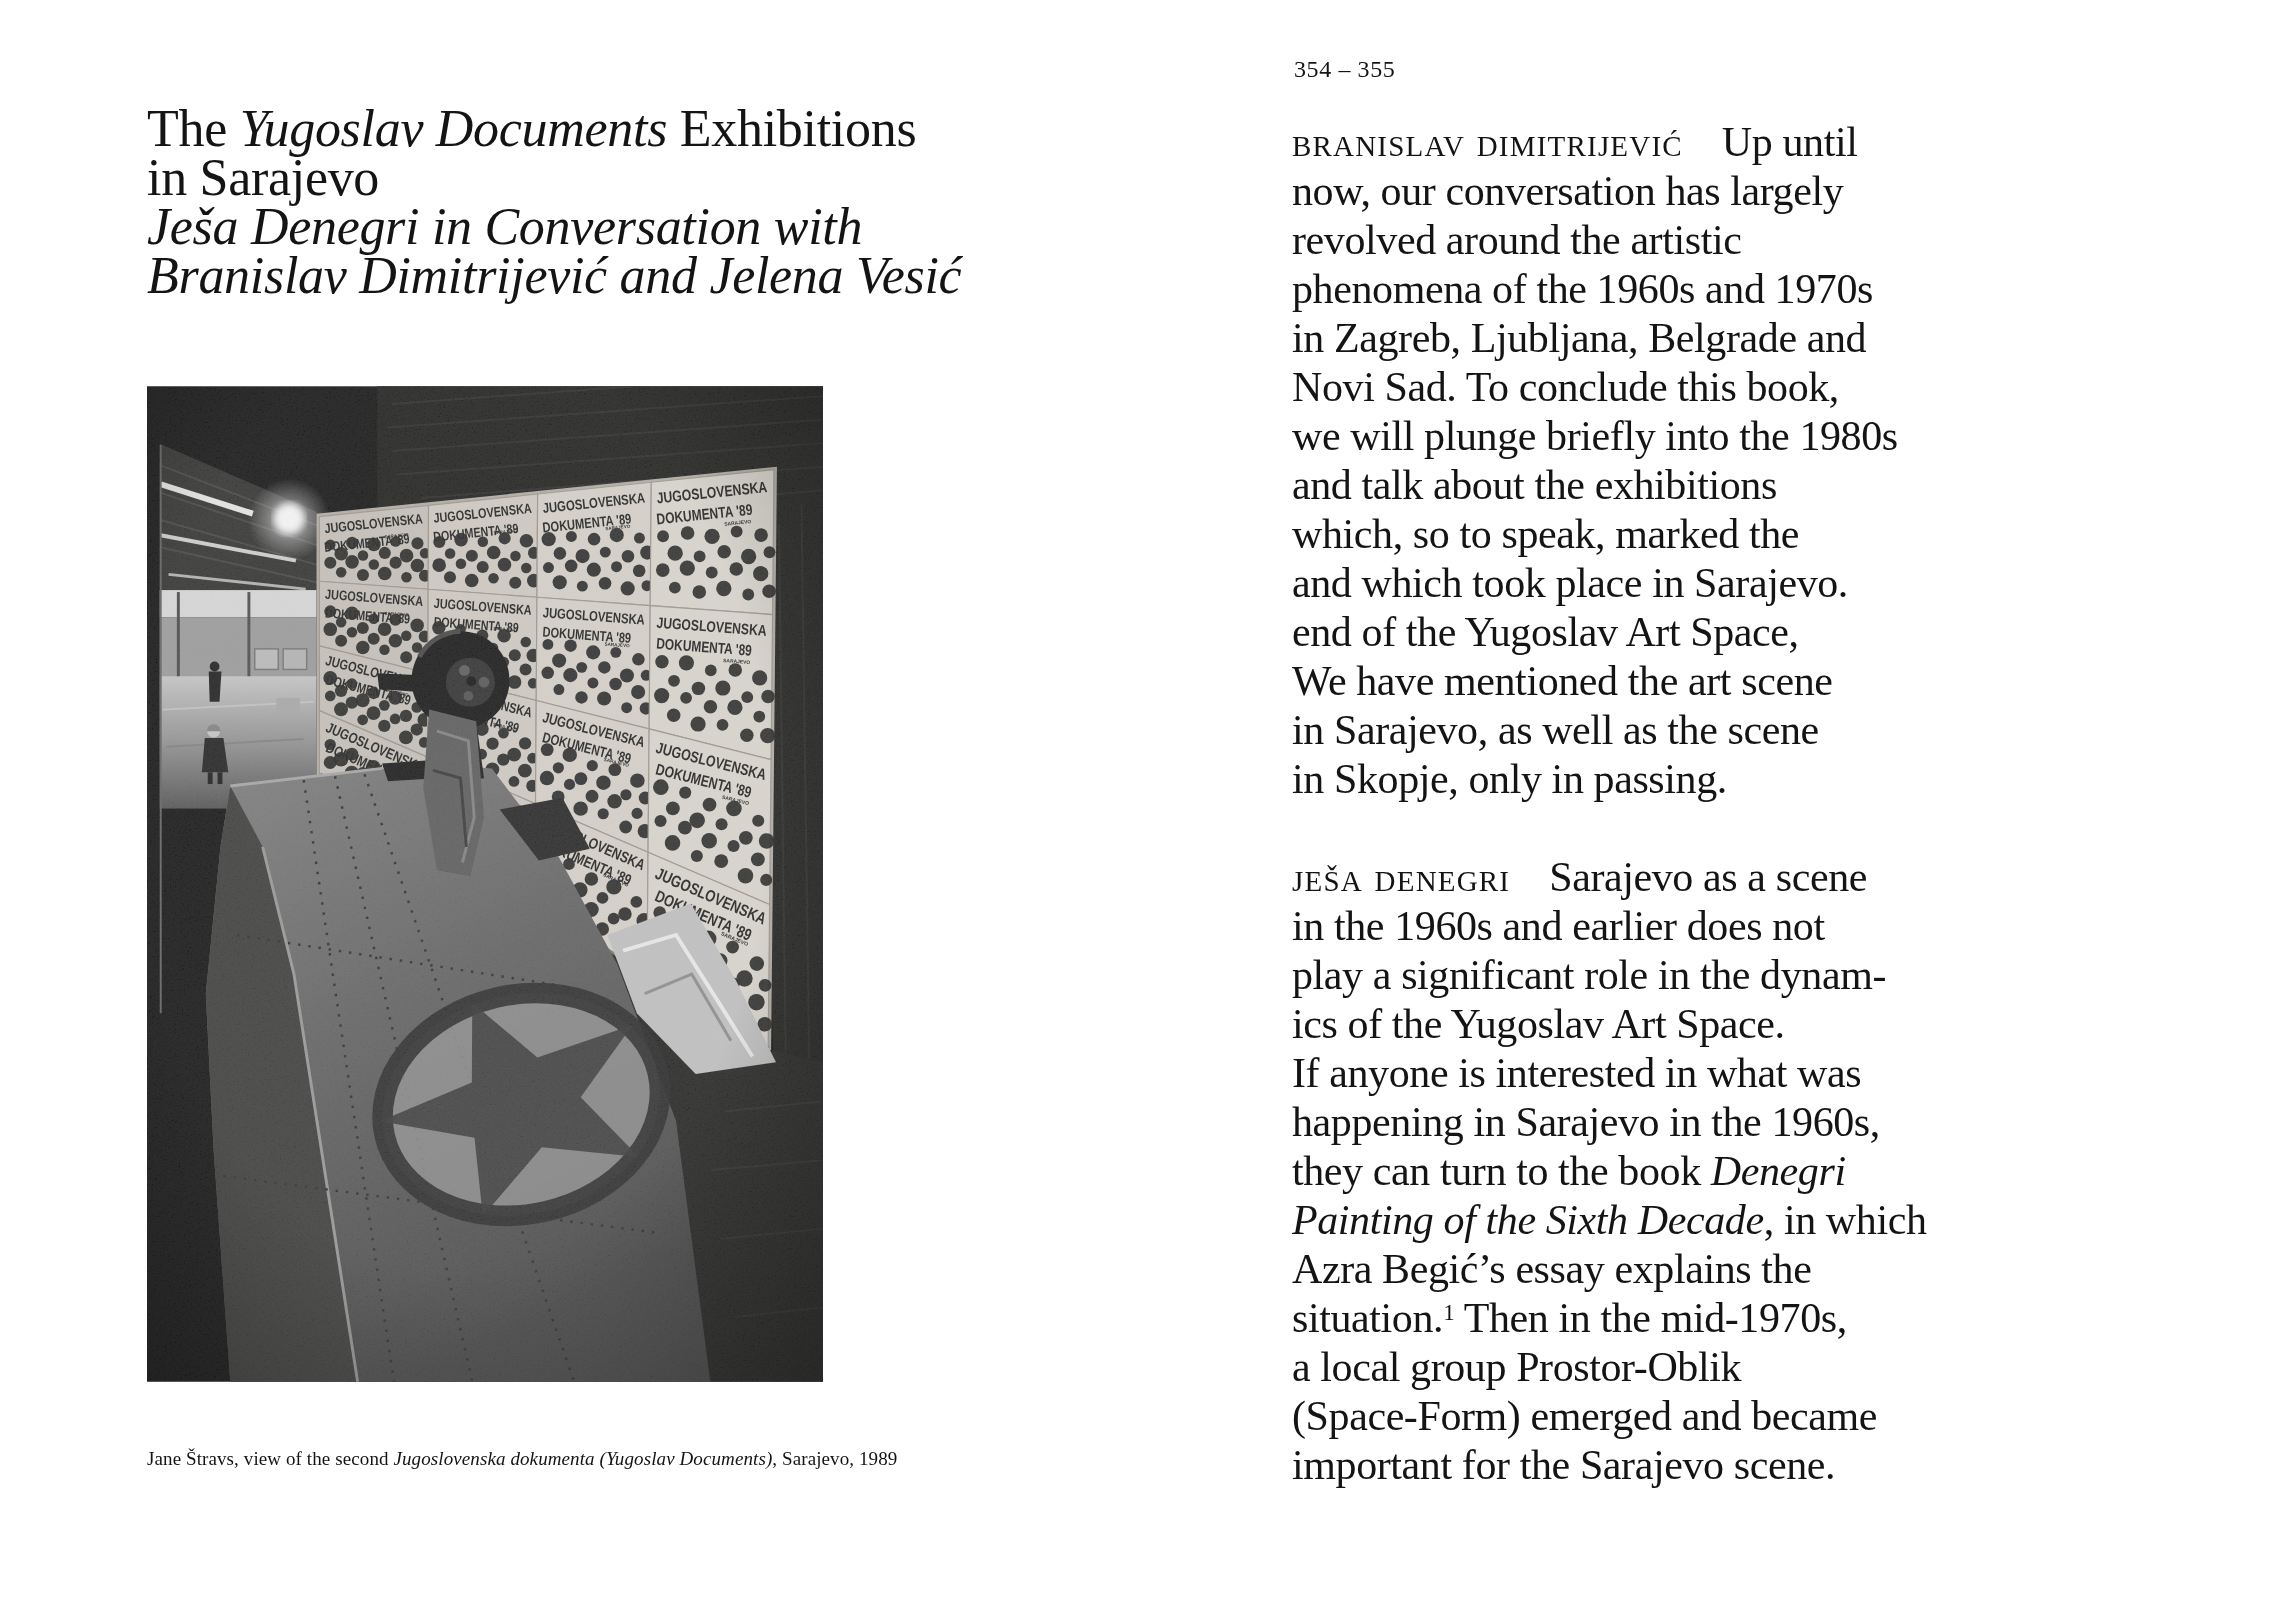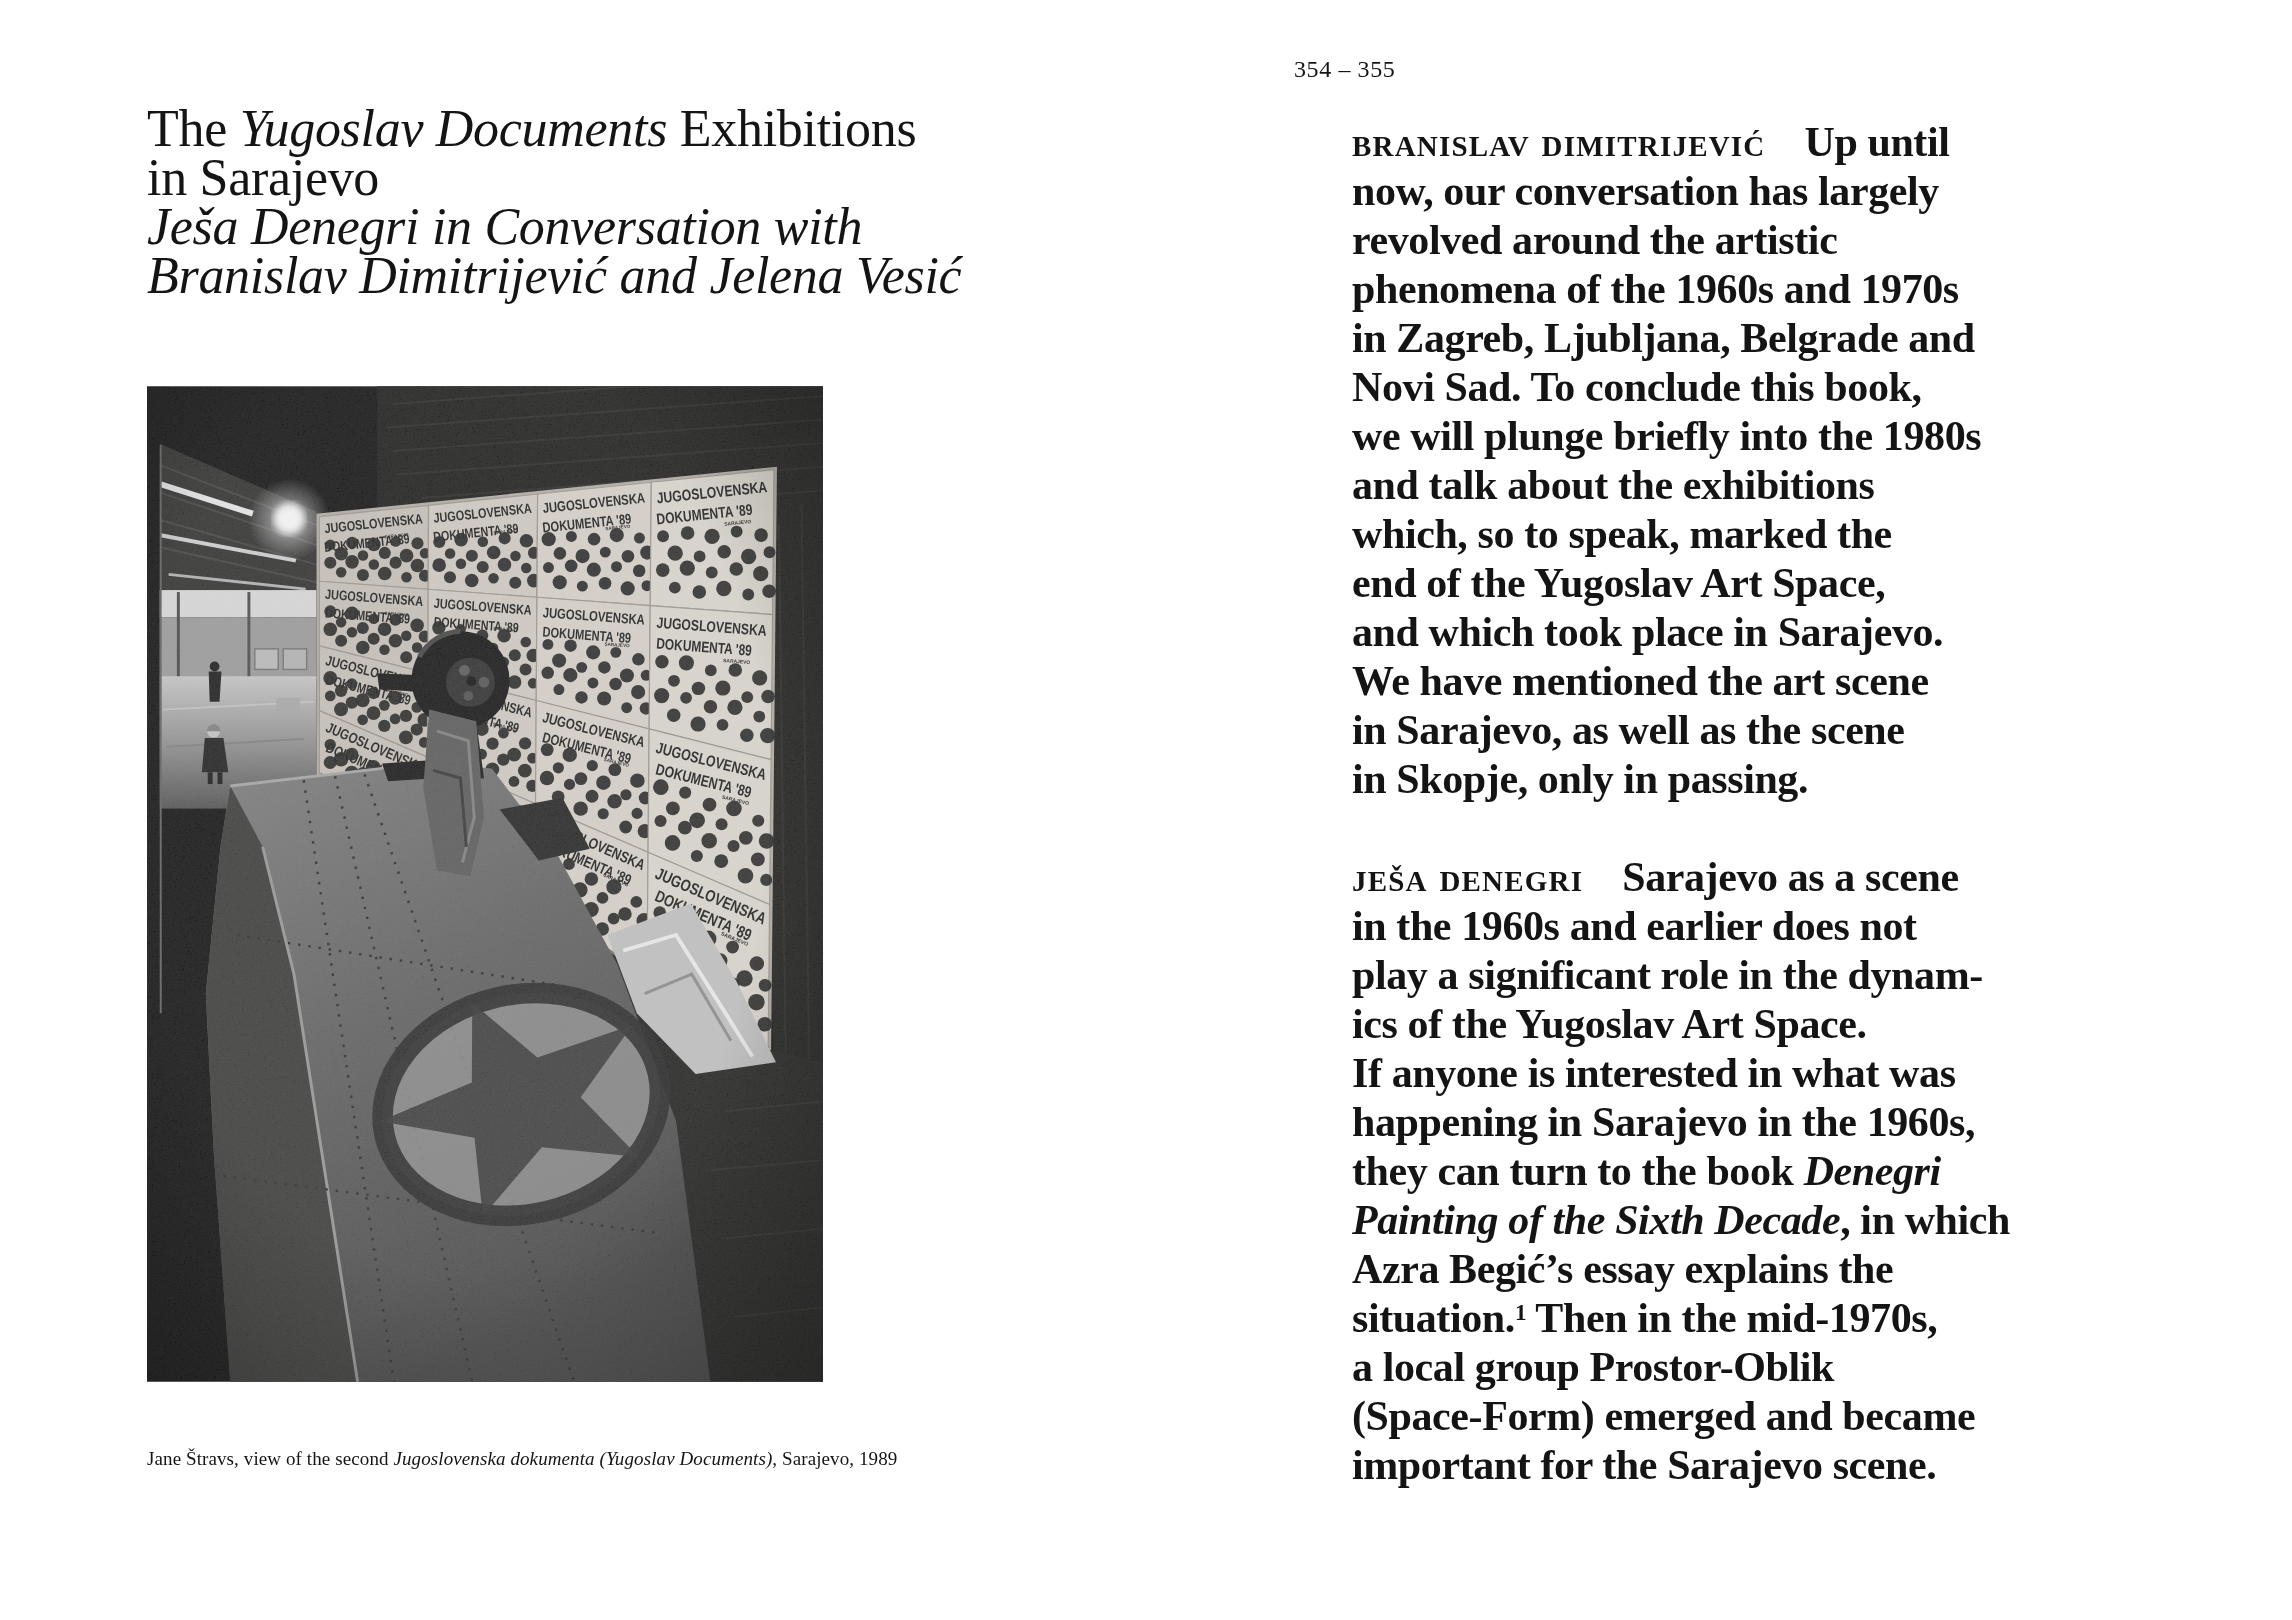--- a/index.html
+++ b/index.html
@@ -16,22 +16,22 @@
   .caption{
     position:absolute;left:147px;top:1448px;
     font-size:19px;white-space:nowrap;letter-spacing:0.1px;
   }
   
   .folio{
     position:absolute;left:1294px;top:56px;
     font-size:24px;letter-spacing:0.6px;
   }
   .dialogue{
-    position:absolute;left:1352px;top:118px;width:765px;
-    font-size:42px;line-height:49px;white-space:nowrap;letter-spacing:-0.4px;font-weight:bold;
+    position:absolute;left:1292px;top:118px;width:765px;
+    font-size:42px;line-height:49px;white-space:nowrap;letter-spacing:-0.4px;
   }
   .para+.para{margin-top:49px;}
   .ln{height:49px;}
   .sc{font-variant:small-caps;text-transform:lowercase;letter-spacing:1.2px;}
   .spk-gap{display:inline-block;width:39px;}
   sup{font-size:0.55em;line-height:0;position:relative;top:-0.5em;vertical-align:baseline;}
   .it{font-style:italic;}
 </style>
 </head>
 <body>
@@ -589,22 +589,22 @@
     <div class="para">
       <div class="ln"><span class="sc">BRANISLAV DIMITRIJEVIĆ</span><span class="spk-gap"></span><span>Up until</span></div>
       <div class="ln"><span>now, our conversation has largely</span></div>
       <div class="ln"><span>revolved around the artistic</span></div>
       <div class="ln"><span>phenomena of the 1960s and 1970s</span></div>
       <div class="ln"><span>in Zagreb, Ljubljana, Belgrade and</span></div>
       <div class="ln"><span>Novi Sad. To conclude this book,</span></div>
       <div class="ln"><span>we will plunge briefly into the 1980s</span></div>
       <div class="ln"><span>and talk about the exhibitions</span></div>
       <div class="ln"><span>which, so to speak, marked the</span></div>
+      <div class="ln"><span>and which took place in Sarajevo.</span></div>
       <div class="ln"><span>end of the Yugoslav Art Space,</span></div>
-      <div class="ln"><span>and which took place in Sarajevo.</span></div>
       <div class="ln"><span>We have mentioned the art scene</span></div>
       <div class="ln"><span>in Sarajevo, as well as the scene</span></div>
       <div class="ln"><span>in Skopje, only in passing.</span></div>
     </div>
     <div class="para">
       <div class="ln"><span class="sc">JEŠA DENEGRI</span><span class="spk-gap"></span><span>Sarajevo as a scene</span></div>
       <div class="ln"><span>in the 1960s and earlier does not</span></div>
       <div class="ln"><span>play a significant role in the dynam-</span></div>
       <div class="ln"><span>ics of the Yugoslav Art Space.</span></div>
       <div class="ln"><span>If anyone is interested in what was</span></div>

